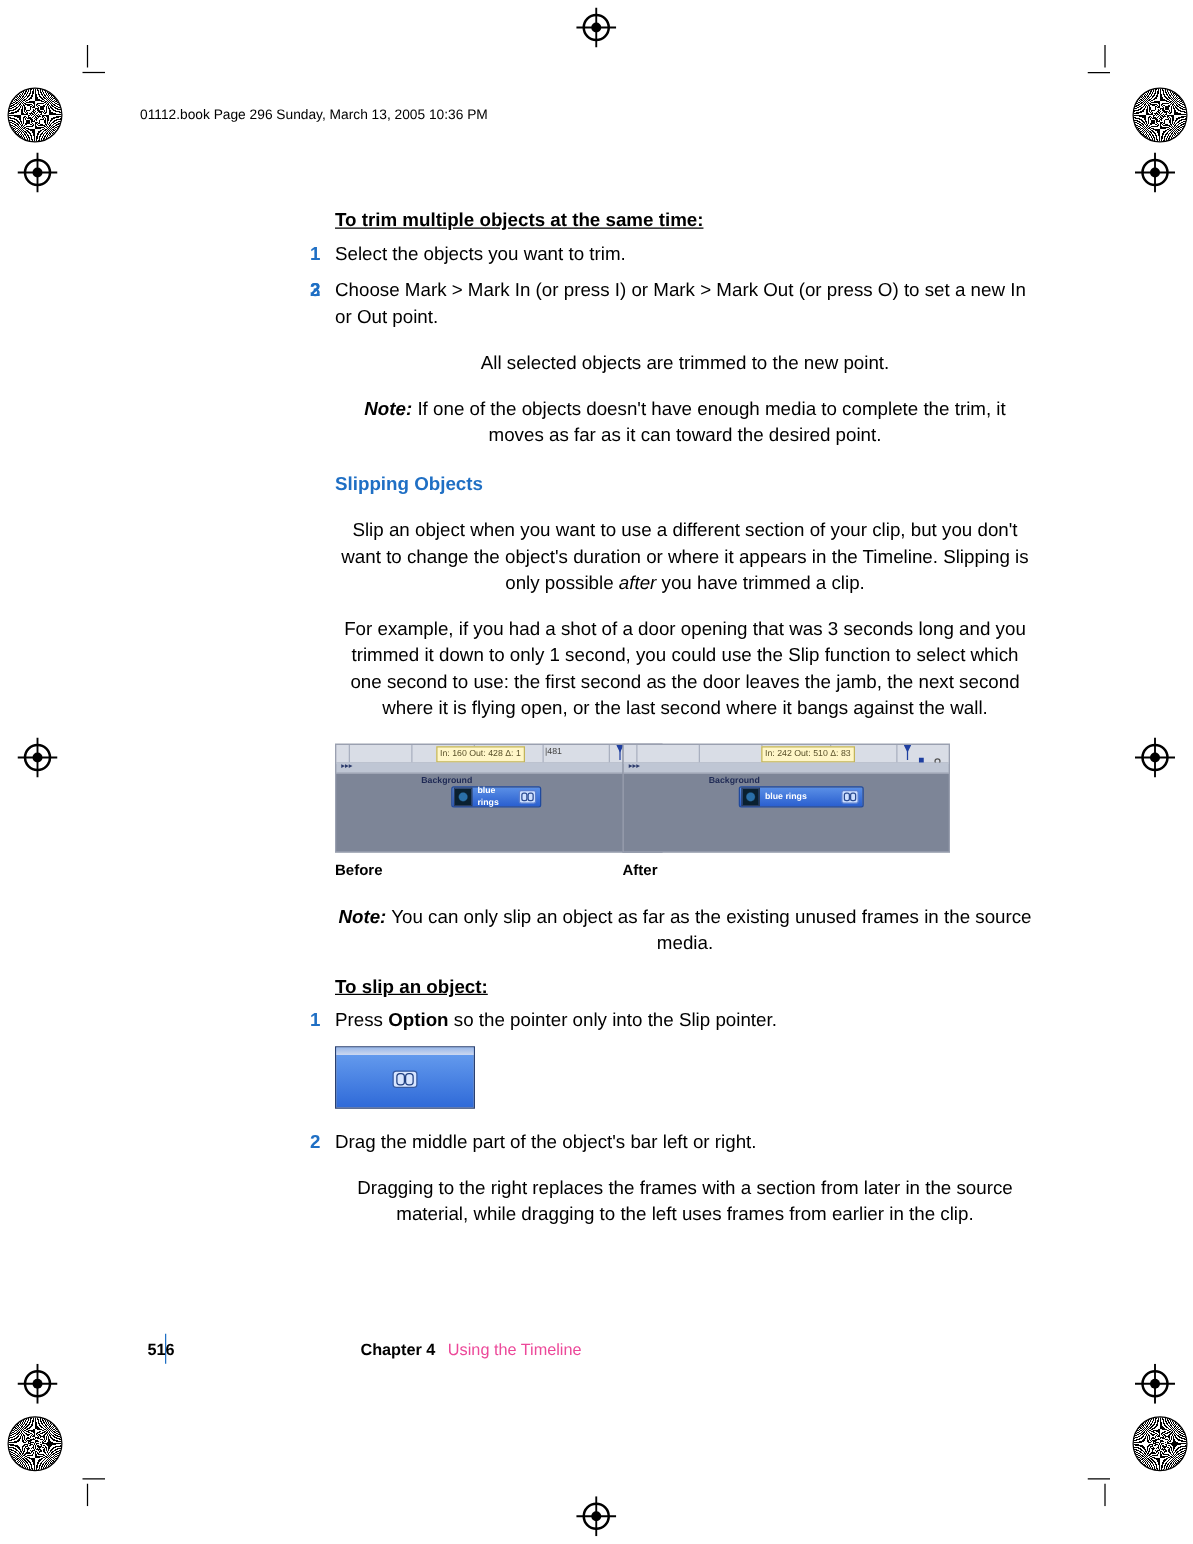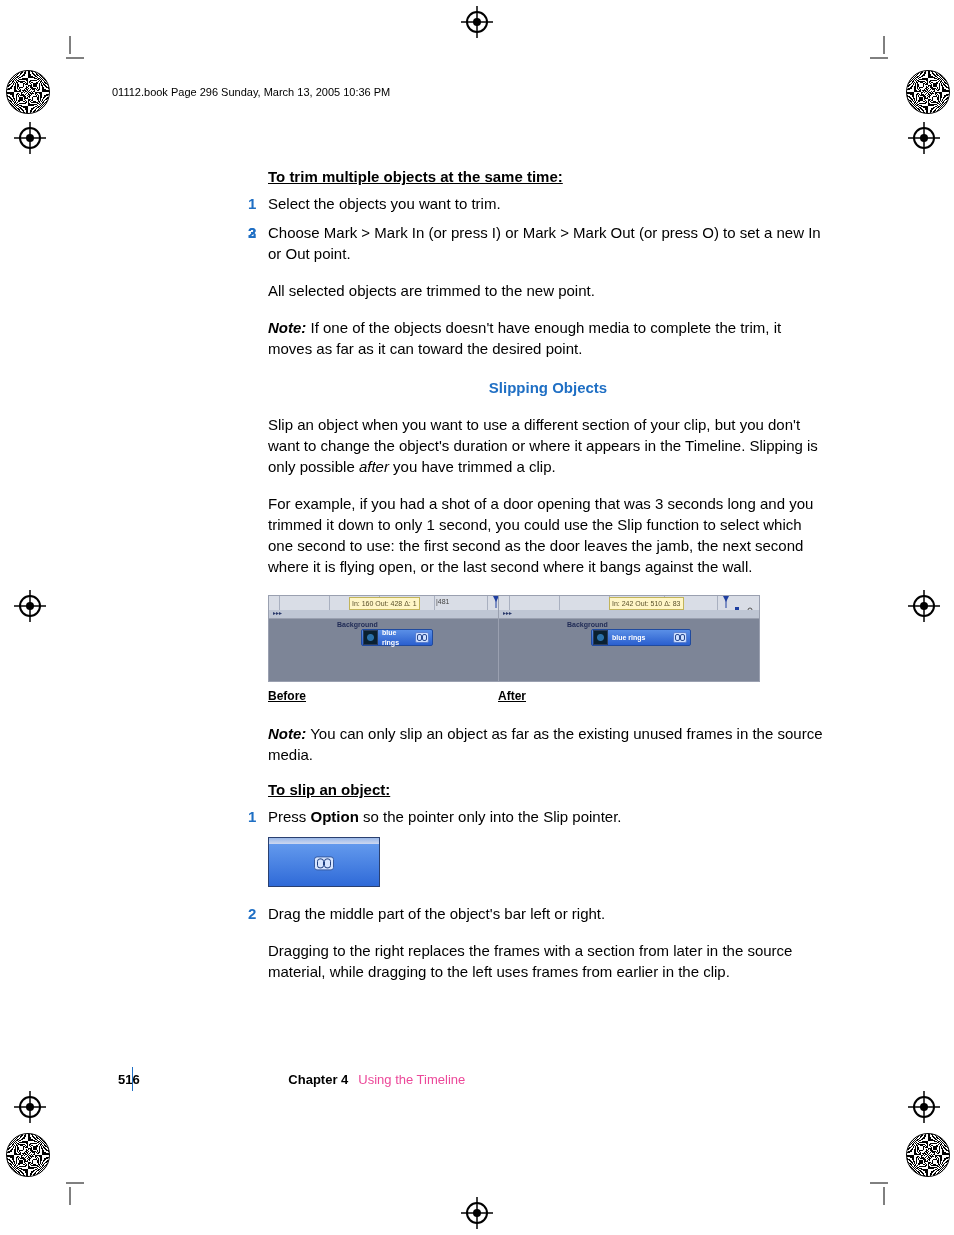--- a/index.html
+++ b/index.html
@@ -4,26 +4,26 @@
 <style>
   html,body{margin:0;padding:0;background:#fff;}
   body{width:954px;height:1235px;position:relative;font-family:"Lucida Grande","Helvetica Neue",Arial,sans-serif;color:#000;}
   .page{position:absolute;left:0;top:0;width:954px;height:1235px;}
   .header-line{position:absolute;left:112px;top:86px;font-size:11px;color:#000;}
   .content{position:absolute;left:268px;top:166px;width:560px;font-size:15px;line-height:1.4;}
   .sect-head{font-weight:700;margin-bottom:6px;text-decoration:underline;}
   .ol{list-style:none;padding:0;margin:0 0 10px 0;}
   .ol li{position:relative;padding-left:0;margin-bottom:8px;margin-left:0;}
   .ol li .num{position:absolute;left:-20px;top:0;color:#1f6fc4;font-weight:700;font-size:15px;}
-  .para{margin:16px 0 14px 0;}
+  .para{margin:16px 0 14px 0;text-align:center;}
   .note b{font-weight:700;}
-  .blue-head{color:#1f6fc4;font-weight:700;font-size:15px;margin:18px 0 6px 0;text-align:center;}
+  .blue-head{color:#1f6fc4;font-weight:700;font-size:15px;margin:18px 0 6px 0;}
   .italic{font-style:italic;}
   .figwrap{display:flex;gap:22px;margin:18px 0 8px 0;}
-  .fig{width:208px;text-decoration:underline;}
+  .fig{width:208px;}
   .tl{position:relative;width:260px;height:85px;background:#7d8597;border:1px solid #9aa0b0;}
   .ruler{position:absolute;left:0;right:0;top:0;height:14px;background:#d9dde6;border-bottom:1px solid #9aa0b0;}
   .tick{position:absolute;top:0;bottom:0;width:0;border-left:1px solid #a9b0c0;}
   .rlabel{position:absolute;top:1px;font-size:7px;color:#444;}
   .tip{position:absolute;top:1px;height:11px;background:#fff6c7;border:1px solid #c2b45a;font-size:7px;color:#5a512a;padding:0 2px;line-height:11px;white-space:nowrap;}
   .playhead{position:absolute;top:0;width:6px;height:12px;}
   .playhead svg{width:6px;height:12px;display:block;}
   .ztrack{position:absolute;left:0;right:0;top:14px;height:8px;background:#bfc6d4;border-bottom:1px solid #9aa0b0;}
   .ztrack .tlabel{position:absolute;left:4px;top:-1px;font-size:6px;color:#2b3a6b;}
   .zicon{position:absolute;top:1px;width:8px;height:6px;}

